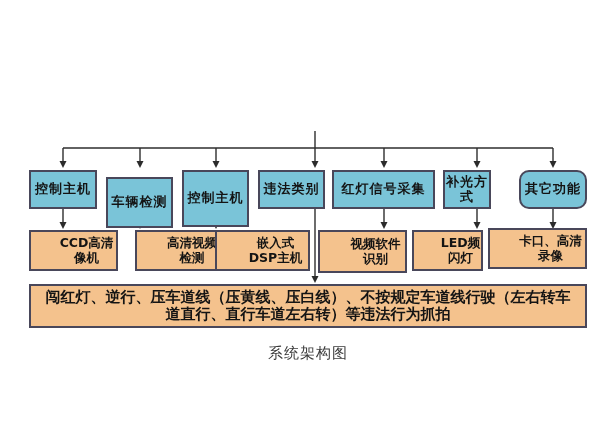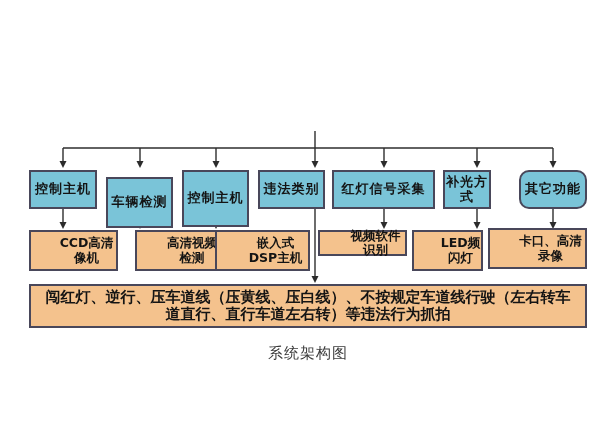--- a/index.html
+++ b/index.html
@@ -74,21 +74,21 @@
   <div class="node node-l2" style="left:106px;top:170px;width:67px;height:51px;margin-top:7px;">车辆检测</div>
   <div class="node node-l2" style="left:182px;top:170px;width:67px;height:57px;">控制主机</div>
   <div class="node node-l2" style="left:258px;top:170px;width:67px;height:39px;">违法类别</div>
   <div class="node node-l2" style="left:332px;top:170px;width:103px;height:39px;">红灯信号采集</div>
   <div class="node node-l2" style="left:443px;top:170px;width:48px;height:39px;">补光方式</div>
   <div class="node node-l2" style="left:519px;top:170px;width:68px;height:39px;border-radius:10px;">其它功能</div>
 
   <div class="node node-l3" style="left:29px;top:230px;width:89px;height:41px;">CCD高清像机</div>
   <div class="node node-l3" style="left:135px;top:230px;width:88px;height:41px;">高清视频检测</div>
   <div class="node node-l3" style="left:215px;top:230px;width:95px;height:41px;">嵌入式DSP主机</div>
-  <div class="node node-l3" style="left:318px;top:230px;width:89px;height:26px;">视频软件识别</div>
+  <div class="node node-l3" style="left:318px;top:230px;width:89px;height:43px;">视频软件识别</div>
   <div class="node node-l3" style="left:412px;top:230px;width:71px;height:41px;">LED频闪灯</div>
   <div class="node node-l3" style="left:488px;top:228px;width:99px;height:41px;">卡口、高清录像</div>
 
   <div class="node node-summary" style="left:29px;top:284px;width:558px;height:44px;">闯红灯、逆行、压车道线（压黄线、压白线）、不按规定车道线行驶（左右转车道直行、直行车道左右转）等违法行为抓拍</div>
 
   <div class="caption">系统架构图</div>
 
 </div>
 
 </body></html>

